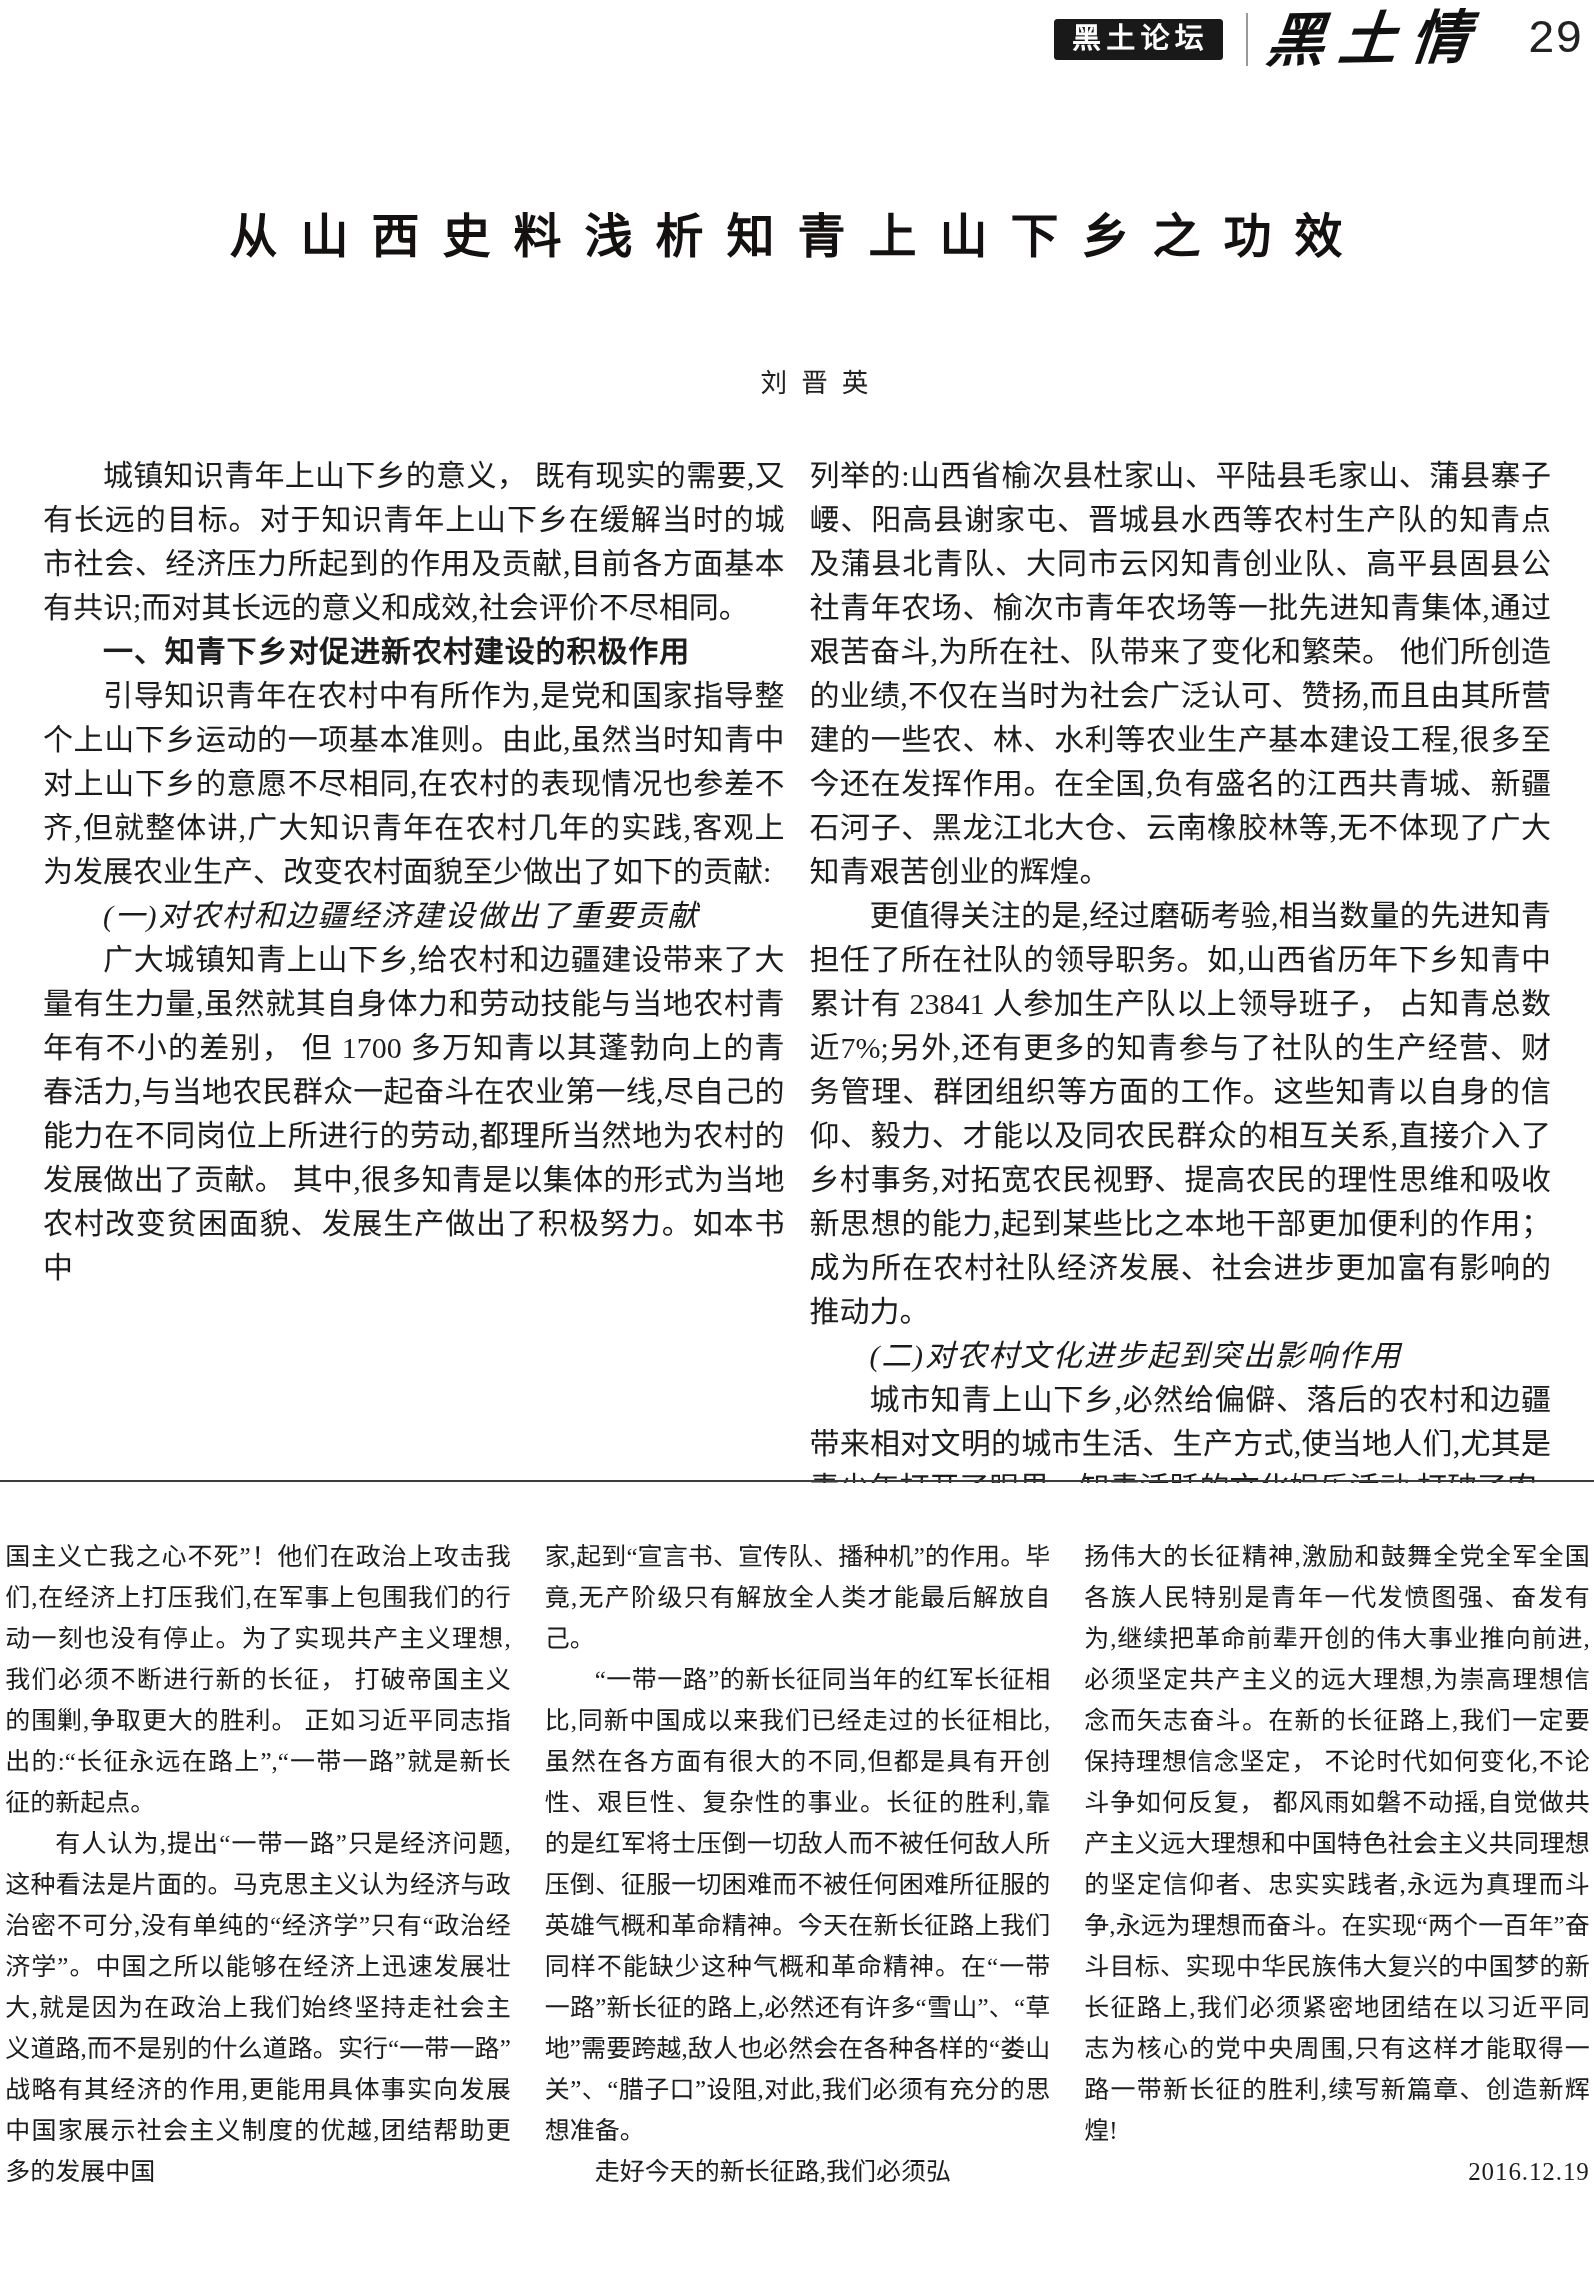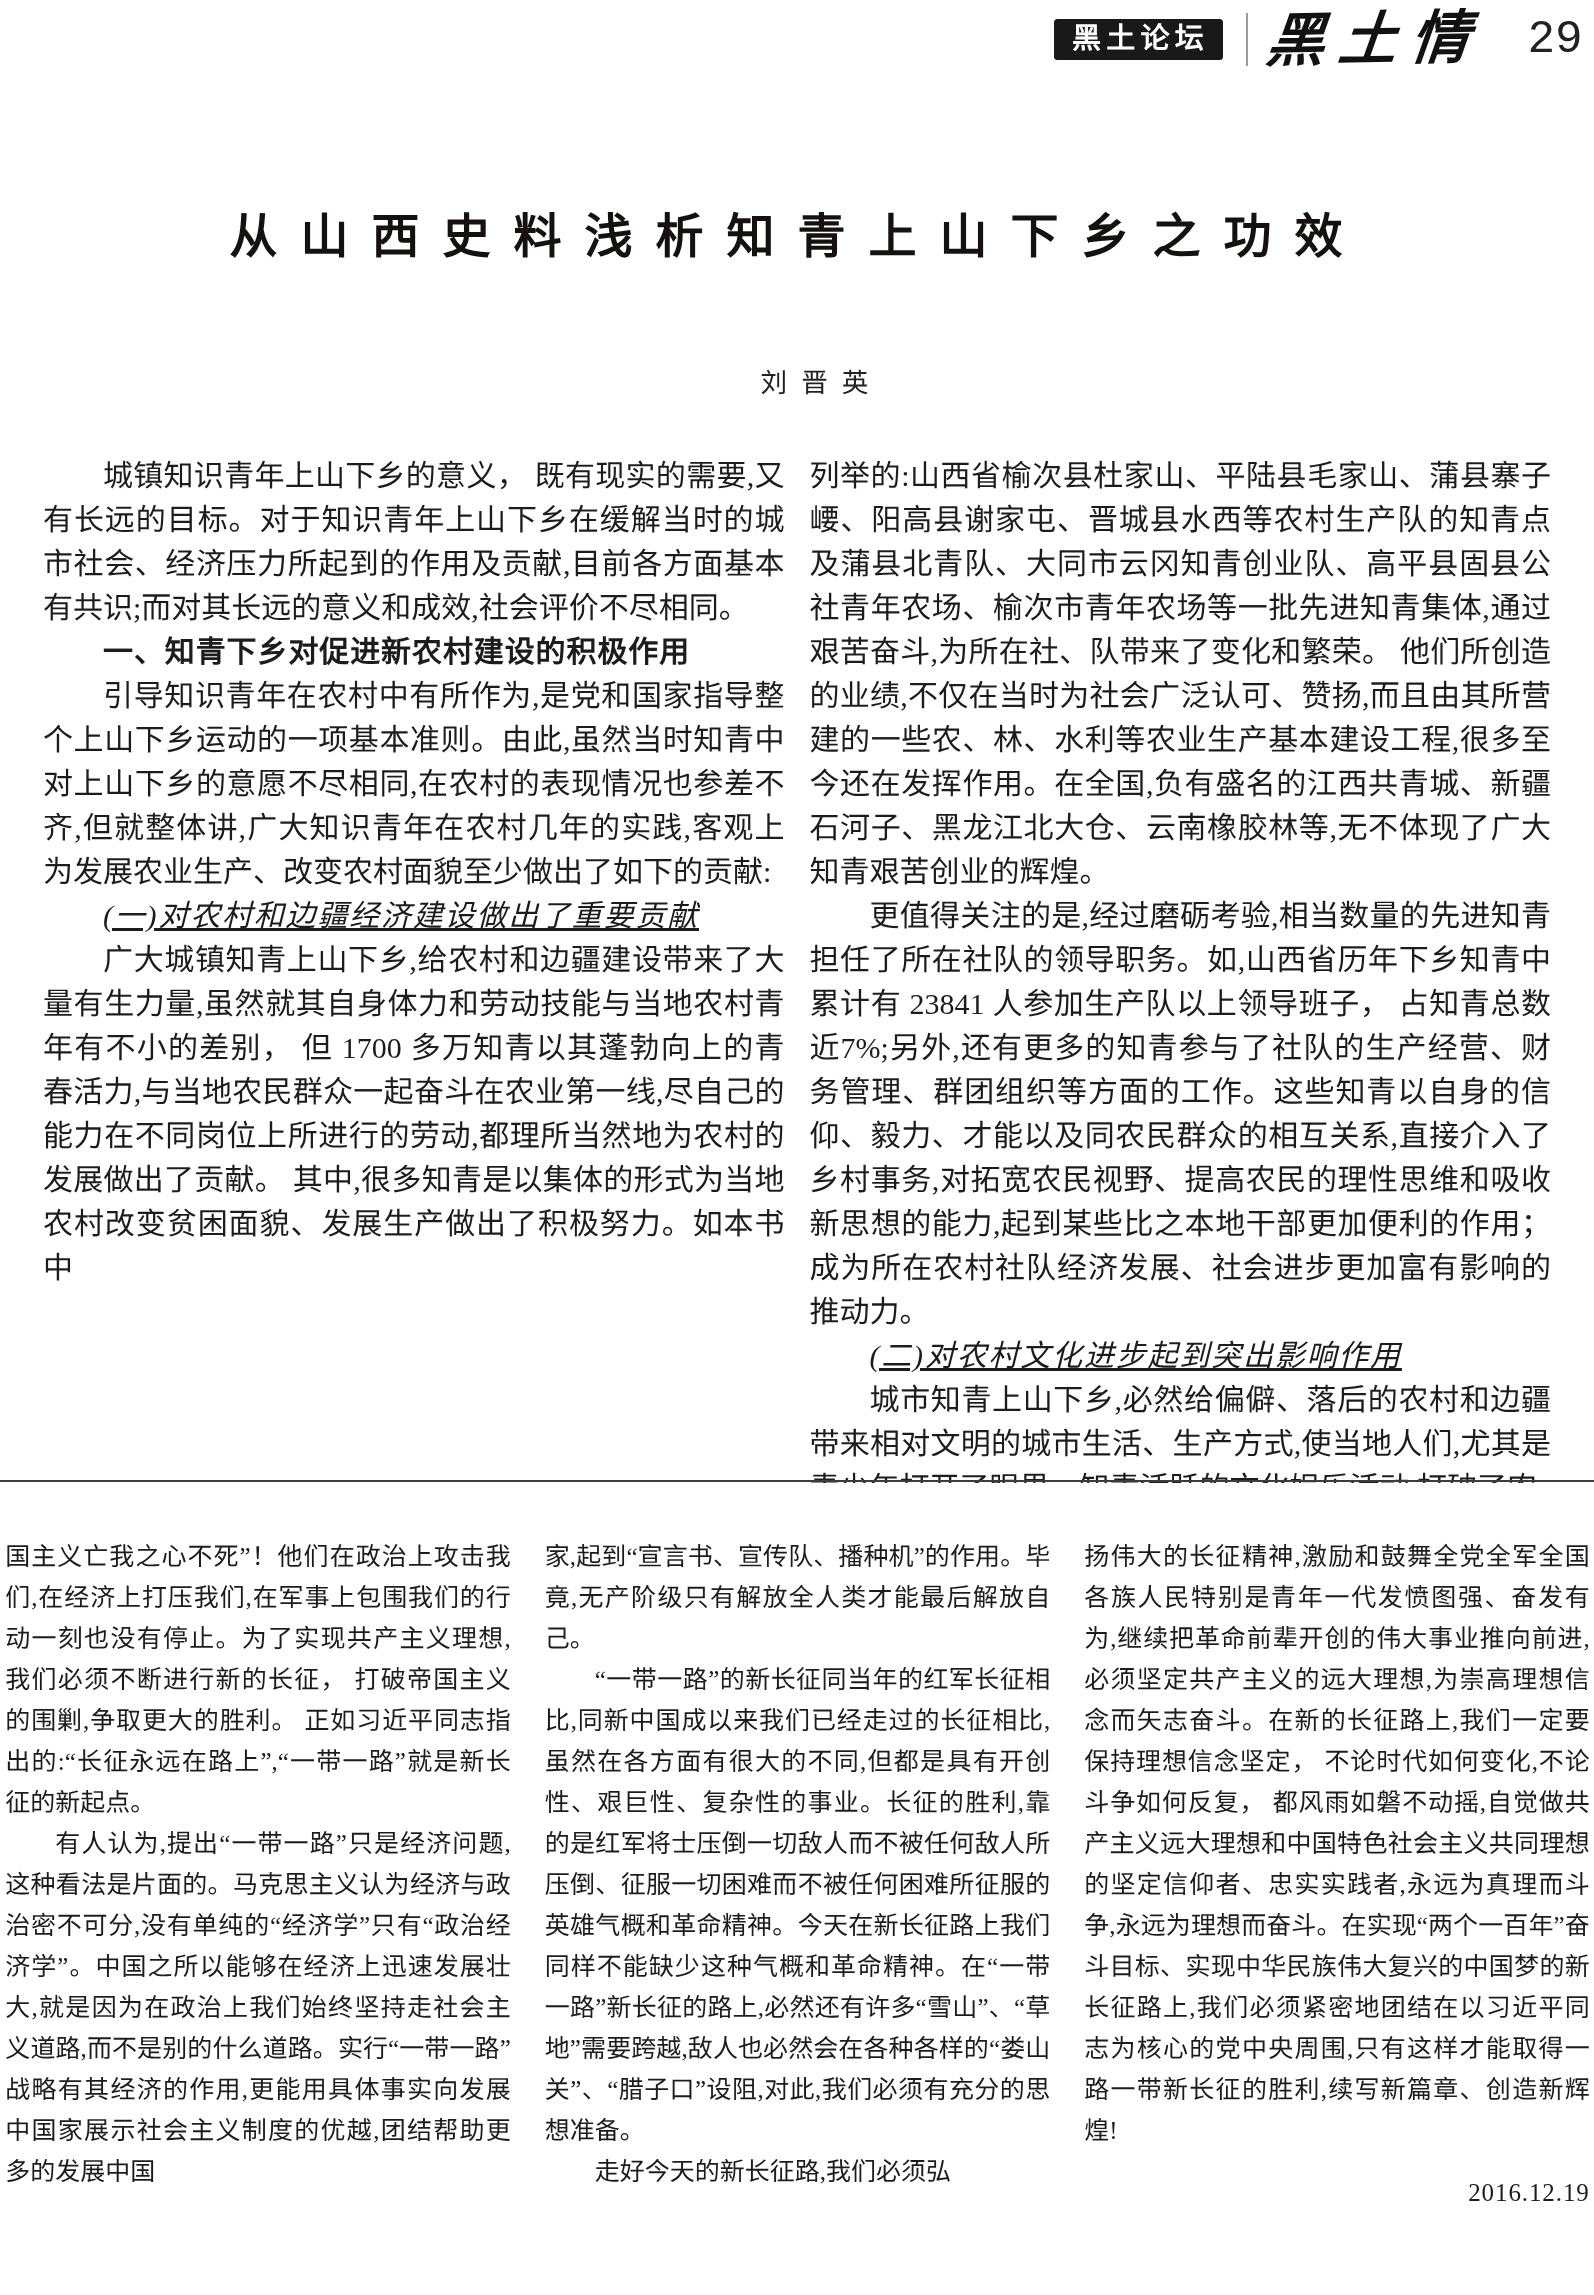--- a/index.html
+++ b/index.html
@@ -72,23 +72,23 @@
   .blk{margin:0;text-align:justify;text-justify:inter-ideograph;word-break:break-all;}
   .p{text-indent:2em;}
   .cont{text-indent:0;}
   .hb{
     text-indent:2em;
     font-family:"Liberation Sans","DejaVu Sans",sans-serif;
     font-weight:700;letter-spacing:0.9px;
   }
   .hk{
     text-indent:2em;
-    font-style:italic;letter-spacing:1.8px;text-decoration:underline;
+    font-style:italic;letter-spacing:1.8px;
   }
-  .date{text-align:right;text-indent:0;letter-spacing:0.9px;margin-top:21px;}
+  .date{text-align:right;text-indent:0;letter-spacing:0.9px;}
 </style>
 </head>
 <body>
 
 <div class="page">
 
   <div class="header">
     <div class="section-box">黑土论坛</div>
     <div class="vrule"></div>
     <div class="logo">黑土情</div>

